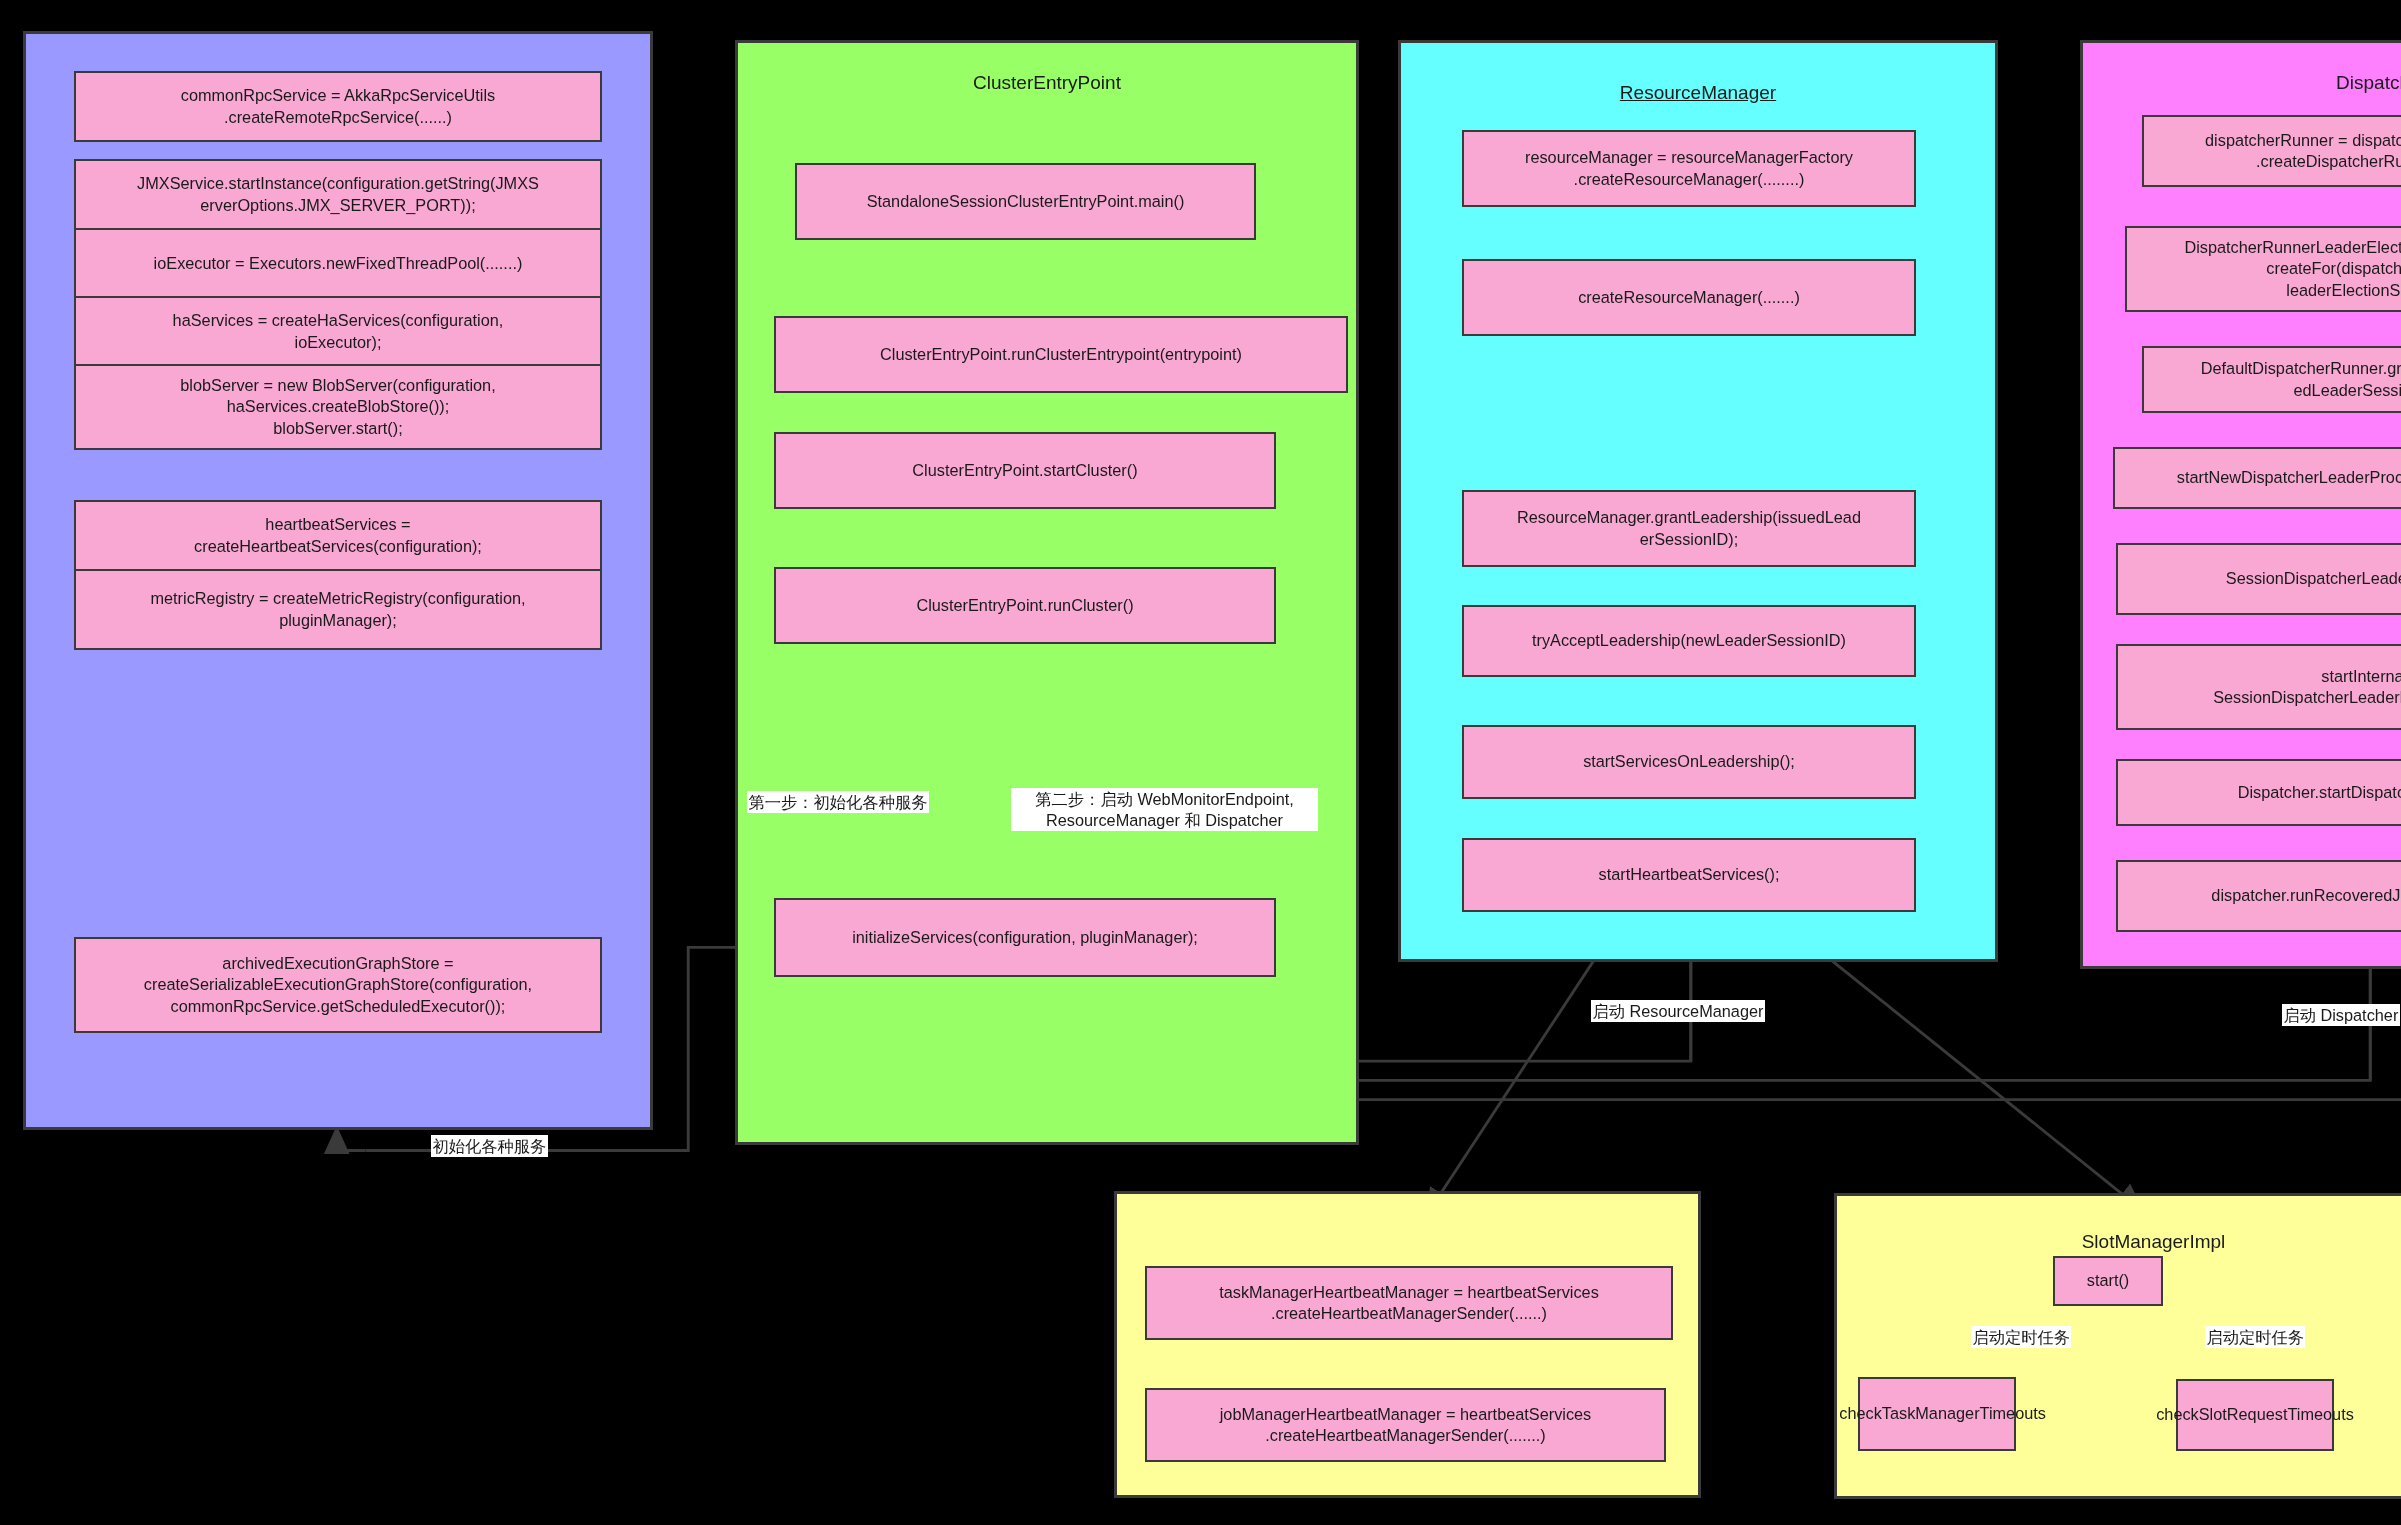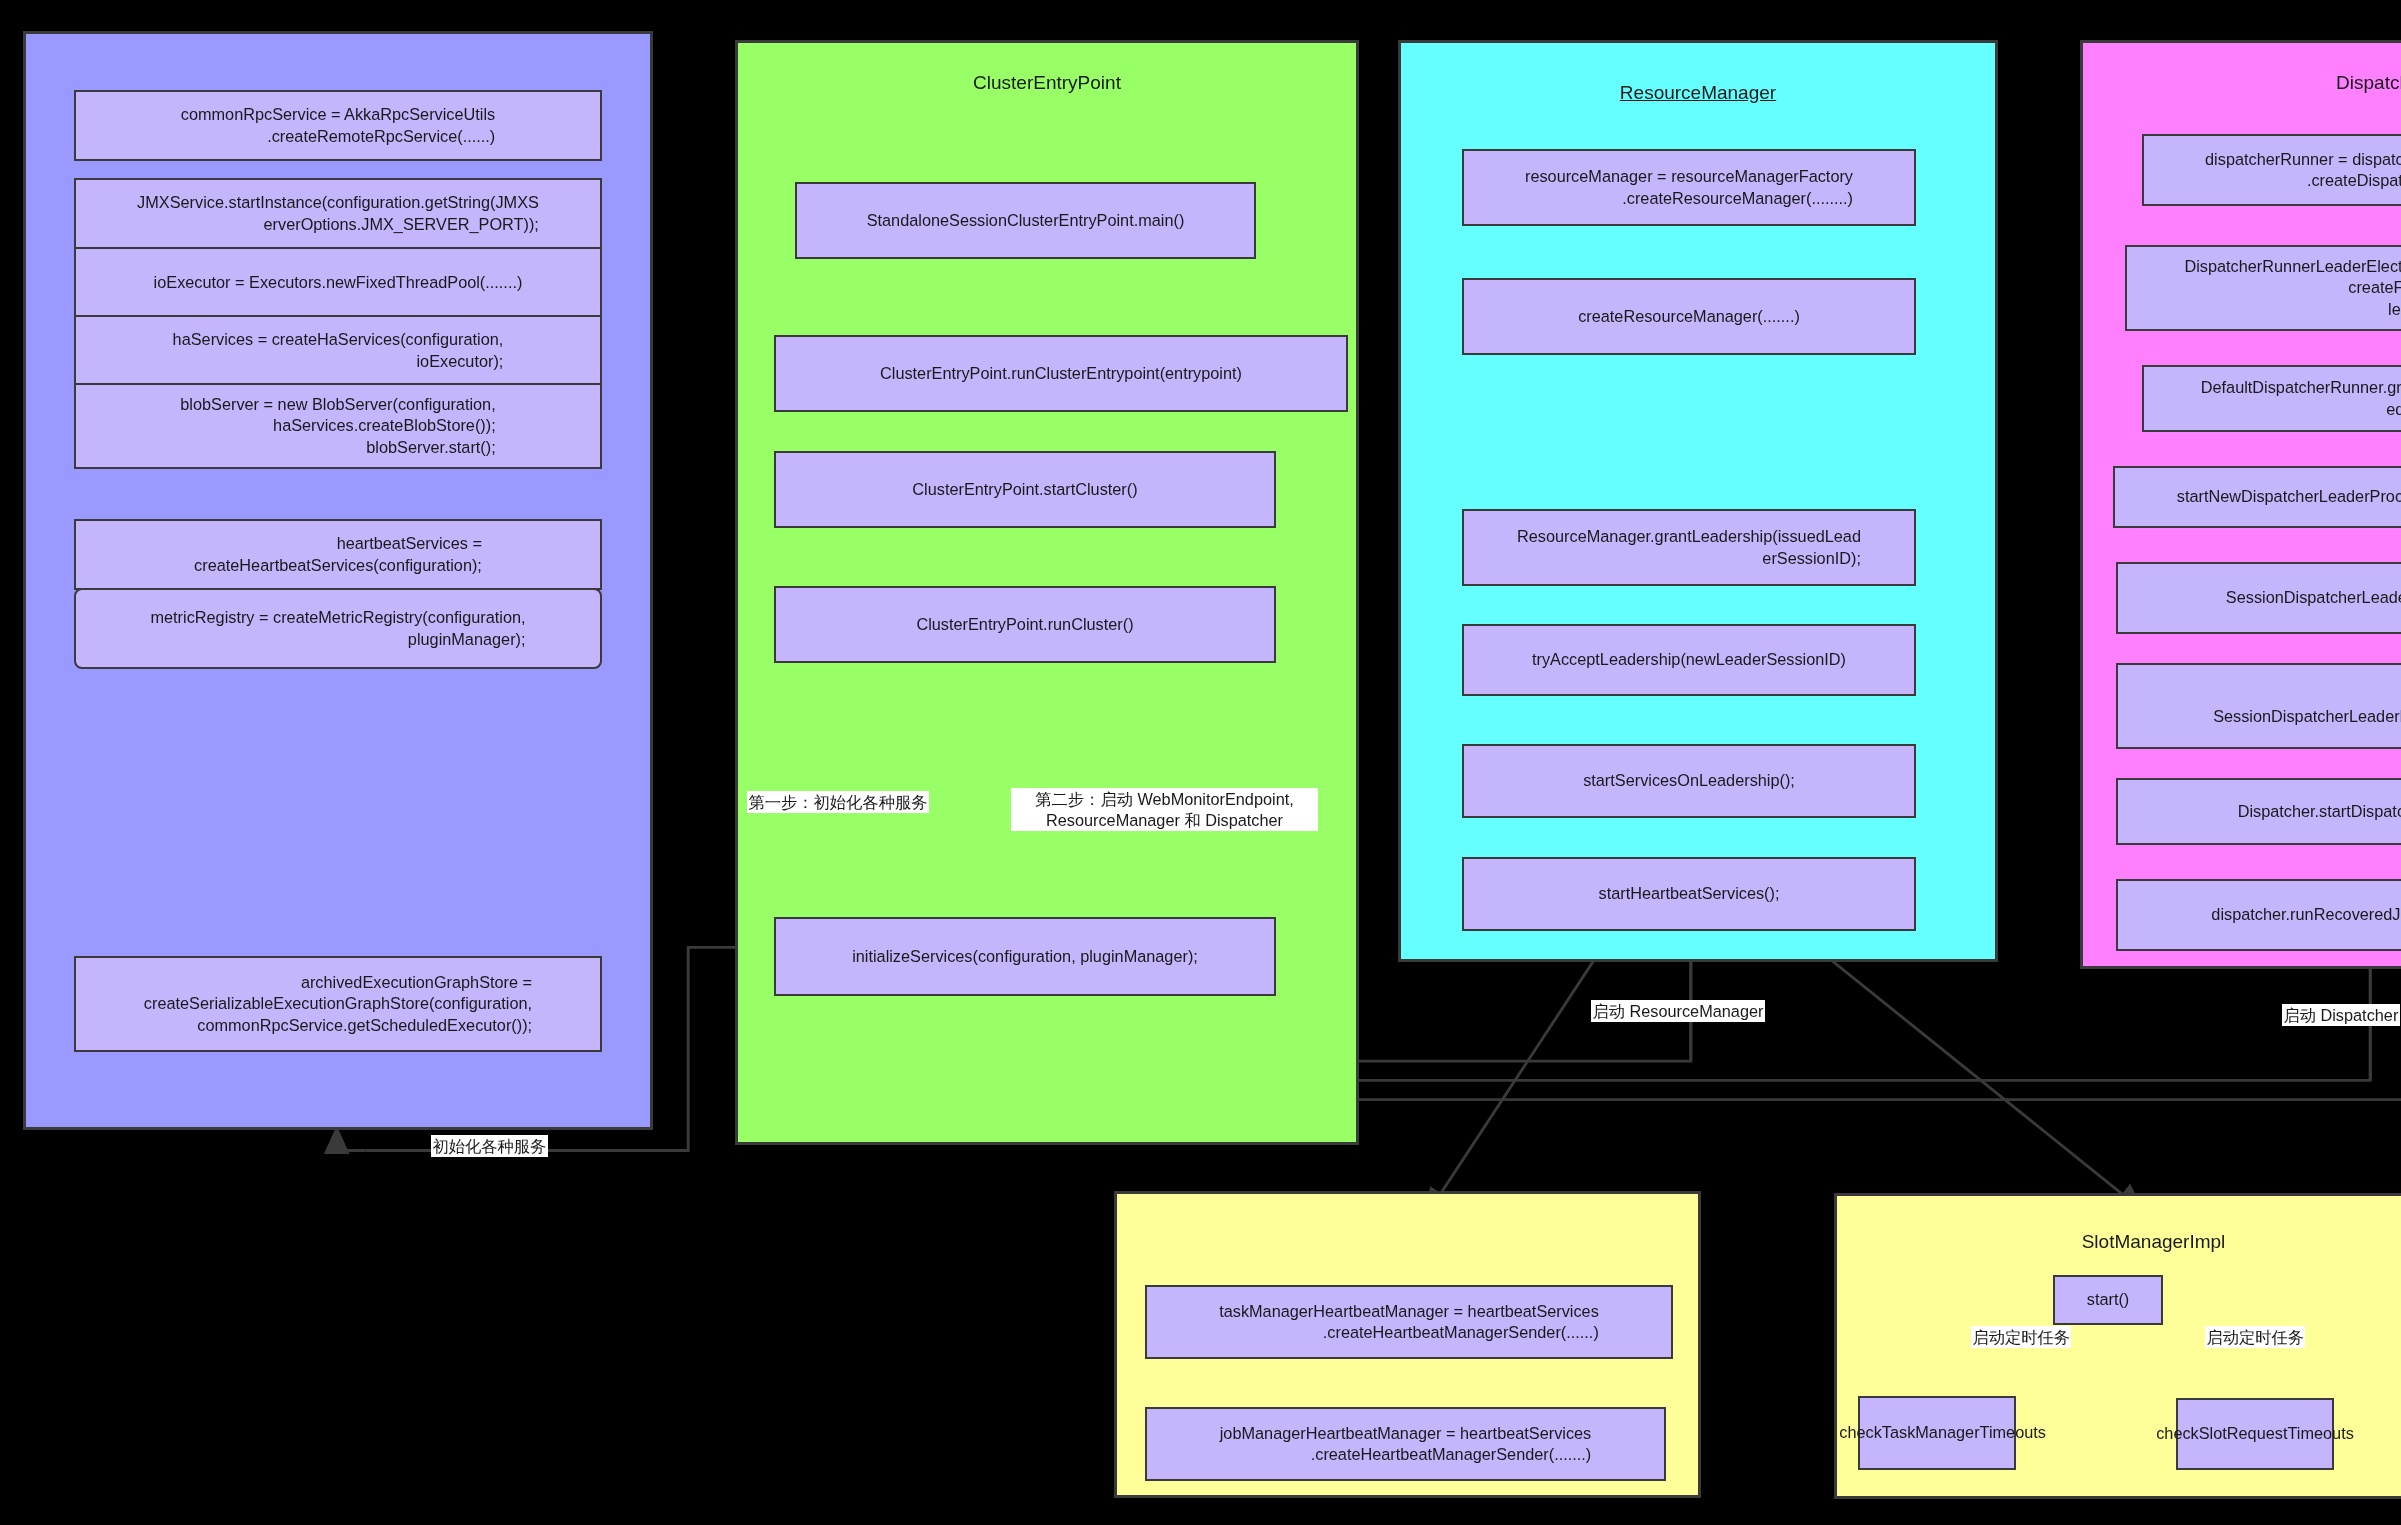--- a/index.html
+++ b/index.html
@@ -18,33 +18,32 @@
   .panel-title{
     position:absolute;
     left:0;right:0;
     text-align:center;
     color:#1a1a1a;
     font-size:19px;
     white-space:nowrap;
   }
   .node{
     position:absolute;
-    background:#c4b5fd;
+    background:#f9a8d4;
     border:2.4px solid #3a3a3a;
     box-sizing:border-box;
     display:flex;
     align-items:center;
     justify-content:center;
-    text-align:right;
+    text-align:center;
     color:#1a1a1a;
     font-size:16.3px;
     line-height:1.32;
     padding:1.9px 4.8px;
     white-space:pre-line;
-    margin-top:19px;
   }
   .edge-label{
     position:absolute;
     background:#ffffff;
     color:#1a1a1a;
     font-size:16.3px;
     line-height:1.3;
     white-space:pre-line;
     text-align:center;
     padding:0.5px 1.4px;
@@ -138,21 +137,21 @@
   <div class="node" style="left:74px;top:159px;width:528px;height:71px;">JMXService.startInstance(configuration.getString(JMXS
 erverOptions.JMX_SERVER_PORT));</div>
   <div class="node" style="left:74px;top:228px;width:528px;height:71px;">ioExecutor = Executors.newFixedThreadPool(.......)</div>
   <div class="node" style="left:74px;top:296px;width:528px;height:71px;">haServices = createHaServices(configuration,
 ioExecutor);</div>
   <div class="node" style="left:74px;top:364px;width:528px;height:86px;">blobServer = new BlobServer(configuration,
 haServices.createBlobStore());
 blobServer.start();</div>
   <div class="node" style="left:74px;top:500px;width:528px;height:71px;">heartbeatServices =
 createHeartbeatServices(configuration);</div>
-  <div class="node" style="left:74px;top:569px;width:528px;height:81px;border-radius:8px;">metricRegistry = createMetricRegistry(configuration,
+  <div class="node" style="left:74px;top:569px;width:528px;height:81px;">metricRegistry = createMetricRegistry(configuration,
 pluginManager);</div>
   <div class="node" style="left:74px;top:937px;width:528px;height:96px;">archivedExecutionGraphStore =
 createSerializableExecutionGraphStore(configuration,
 commonRpcService.getScheduledExecutor());</div>
 
   <div class="panel" style="left:735px;top:40px;width:624px;height:1105px;background:#99ff66;">
     <div class="panel-title" style="top:29px;">ClusterEntryPoint</div>
   </div>
   <div class="node" style="left:795px;top:163px;width:461px;height:77px;">StandaloneSessionClusterEntryPoint.main()</div>
   <div class="node" style="left:774px;top:316px;width:574px;height:77px;">ClusterEntryPoint.runClusterEntrypoint(entrypoint)</div>

